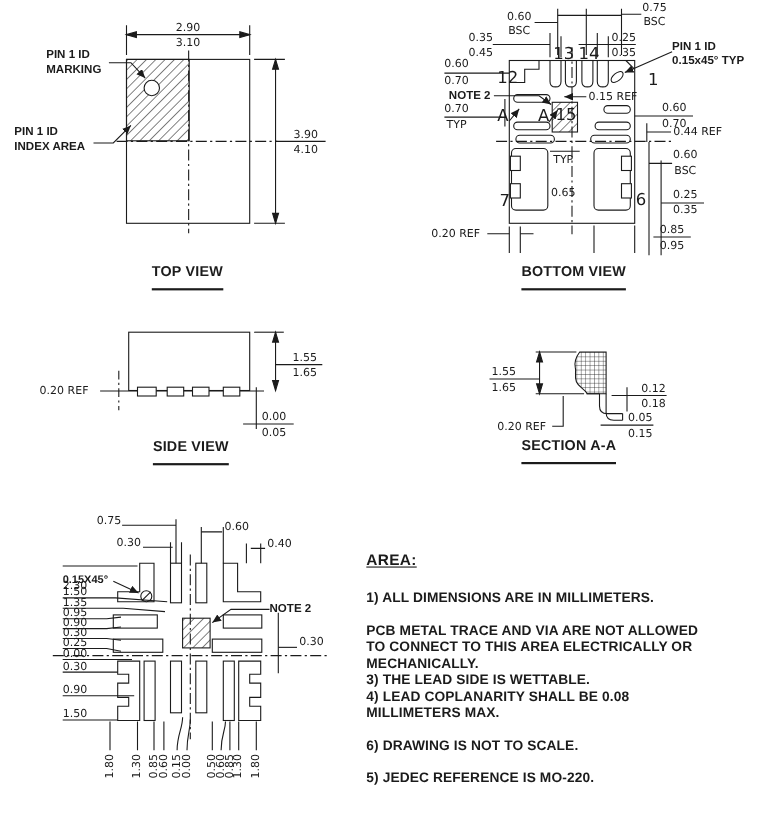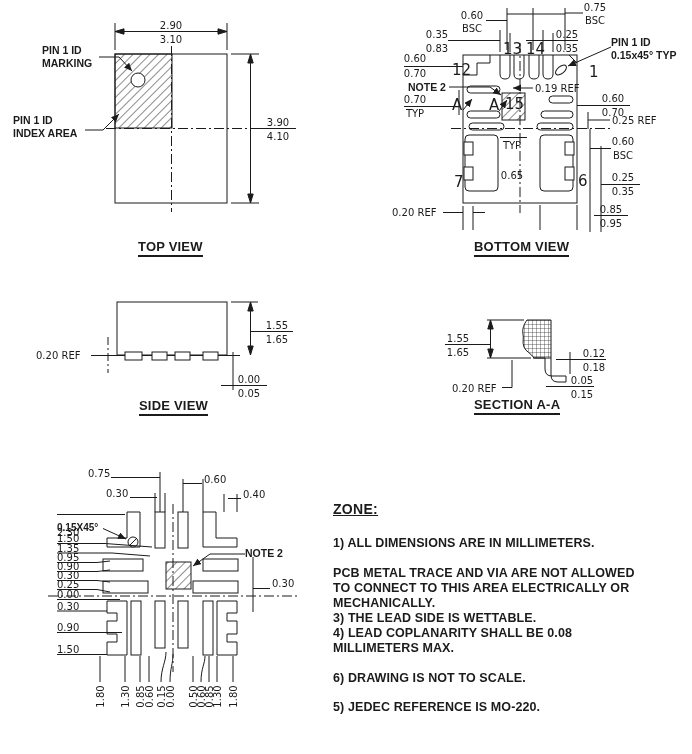--- a/index.html
+++ b/index.html
@@ -4,21 +4,21 @@
 <style>
   html,body{margin:0;padding:0;background:#fff;}
   #page{position:relative;width:692px;height:754px;background:#fff;overflow:hidden;
         font-family:"DejaVu Sans",sans-serif;color:#1b1b1b;}
   svg{position:absolute;left:0;top:0;}
   .L{position:absolute;font-size:10px;line-height:11px;white-space:pre-line;color:#1b1b1b;}
   .c{width:30px;text-align:center;}
   .bold{font-weight:bold;font-family:"Liberation Sans",sans-serif;font-size:10.5px;line-height:13px;}
   .pin{font-size:15px;}
   .title{position:absolute;font-family:"Liberation Sans",sans-serif;font-weight:bold;font-size:13px;
-         letter-spacing:.2px;border-bottom:2px solid #1b1b1b;padding-bottom:1px;white-space:nowrap;}
+         letter-spacing:.2px;border-bottom:2px solid #1b1b1b;padding-bottom:8px;white-space:nowrap;}
   .rotl{position:absolute;width:30px;height:11px;display:flex;align-items:center;justify-content:center;
         transform:rotate(-90deg);font-size:10px;}
   .note-head{position:absolute;font-family:"Liberation Sans",sans-serif;font-weight:bold;font-size:14px;
              text-decoration:underline;letter-spacing:.3px;}
   .note-line{position:absolute;font-family:"Liberation Sans",sans-serif;font-weight:bold;font-size:12.5px;
              white-space:nowrap;letter-spacing:.1px;}
 </style>
 </head>
 <body>
 
@@ -207,36 +207,36 @@
 MARKING</div>
 <div class="L bold" style="left:13px;top:114px;">PIN 1 ID
 INDEX AREA</div>
 <div class="title" style="left:138px;top:239px;">TOP VIEW</div>
 
 <div class="L c" style="left:457px;top:10px;">0.60</div>
 <div class="L c" style="left:457px;top:23px;">BSC</div>
 <div class="L c" style="left:580px;top:2px;">0.75</div>
 <div class="L c" style="left:580px;top:15px;">BSC</div>
 <div class="L c" style="left:422px;top:29px;">0.35</div>
-<div class="L c" style="left:422px;top:43px;">0.83</div>
+<div class="L c" style="left:422px;top:43px;">0.45</div>
 <div class="L c" style="left:552px;top:29px;">0.25</div>
 <div class="L c" style="left:552px;top:43px;">0.35</div>
 <div class="L bold" style="left:611px;top:36px;">PIN 1 ID
 0.15x45° TYP</div>
 <div class="L c" style="left:400px;top:53px;">0.60</div>
 <div class="L c" style="left:400px;top:68px;">0.70</div>
 <div class="L bold" style="left:408px;top:81px;">NOTE 2</div>
 <div class="L c" style="left:400px;top:94px;">0.70</div>
 <div class="L c" style="left:400px;top:108px;">TYP</div>
-<div class="L" style="left:535px;top:83px;">0.19 REF</div>
+<div class="L" style="left:535px;top:83px;">0.15 REF</div>
 <div class="L c" style="left:497px;top:127px;margin-top:43px;">0.65</div>
 <div class="L c" style="left:497px;top:140px;">TYP</div>
 <div class="L c" style="left:598px;top:93px;">0.60</div>
 <div class="L c" style="left:598px;top:107px;">0.70</div>
-<div class="L" style="left:612px;top:115px;">0.25 REF</div>
+<div class="L" style="left:612px;top:115px;">0.44 REF</div>
 <div class="L c" style="left:608px;top:136px;">0.60</div>
 <div class="L c" style="left:608px;top:150px;">BSC</div>
 <div class="L c" style="left:608px;top:172px;">0.25</div>
 <div class="L c" style="left:608px;top:186px;">0.35</div>
 <div class="L" style="left:392px;top:207px;">0.20 REF</div>
 <div class="L c" style="left:596px;top:204px;">0.85</div>
 <div class="L c" style="left:596px;top:218px;">0.95</div>
 <div class="L pin" style="left:452px;top:65px;">12</div>
 <div class="L pin" style="left:503px;top:44px;">13</div>
 <div class="L pin" style="left:526px;top:44px;">14</div>
@@ -287,21 +287,21 @@
 <div class="rotl" style="left:125px;top:691px;">0.85</div>
 <div class="rotl" style="left:134px;top:691px;">0.60</div>
 <div class="rotl" style="left:146px;top:691px;">0.15</div>
 <div class="rotl" style="left:155px;top:691px;">0.00</div>
 <div class="rotl" style="left:178px;top:691px;">0.50</div>
 <div class="rotl" style="left:186px;top:691px;">0.60</div>
 <div class="rotl" style="left:194px;top:691px;">0.85</div>
 <div class="rotl" style="left:202px;top:691px;">1.30</div>
 <div class="rotl" style="left:218px;top:691px;">1.80</div>
 
-<div class="note-head" style="left:333px;top:501px;">ZONE:</div>
+<div class="note-head" style="left:333px;top:501px;">AREA:</div>
 <div class="note-line" style="left:333px;top:536px;">1) ALL DIMENSIONS ARE IN MILLIMETERS.</div>
 <div class="note-line" style="left:333px;top:566px;">PCB METAL TRACE AND VIA ARE NOT ALLOWED</div>
 <div class="note-line" style="left:333px;top:581px;">TO CONNECT TO THIS AREA ELECTRICALLY OR</div>
 <div class="note-line" style="left:333px;top:596px;">MECHANICALLY.</div>
 <div class="note-line" style="left:333px;top:611px;">3) THE LEAD SIDE IS WETTABLE.</div>
 <div class="note-line" style="left:333px;top:626px;">4) LEAD COPLANARITY SHALL BE 0.08</div>
 <div class="note-line" style="left:333px;top:641px;">MILLIMETERS MAX.</div>
 <div class="note-line" style="left:333px;top:656px;margin-top:44px;">5) JEDEC REFERENCE IS MO-220.</div>
 <div class="note-line" style="left:333px;top:671px;">6) DRAWING IS NOT TO SCALE.</div>
 

